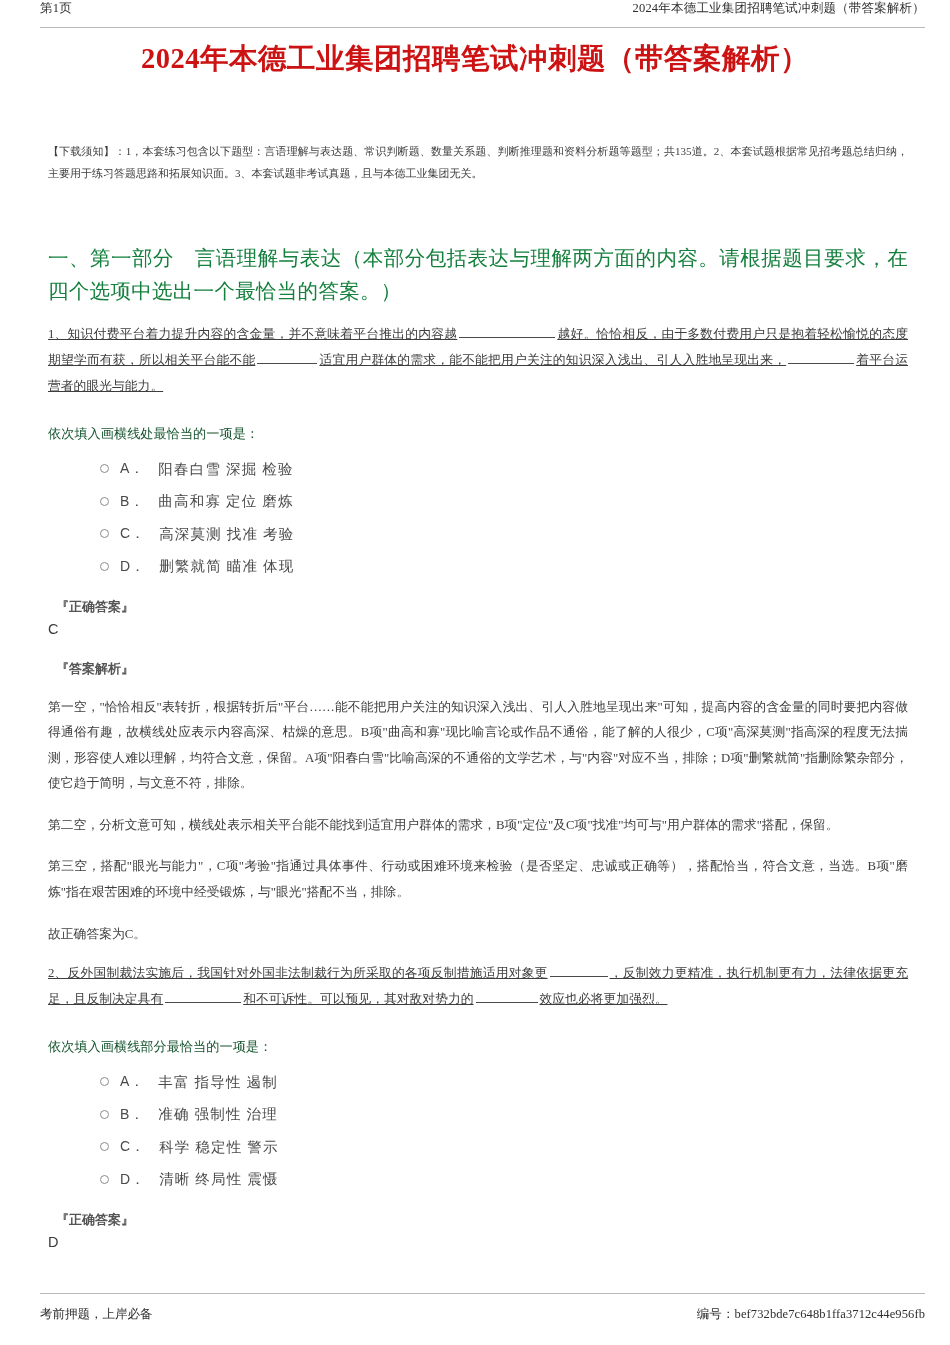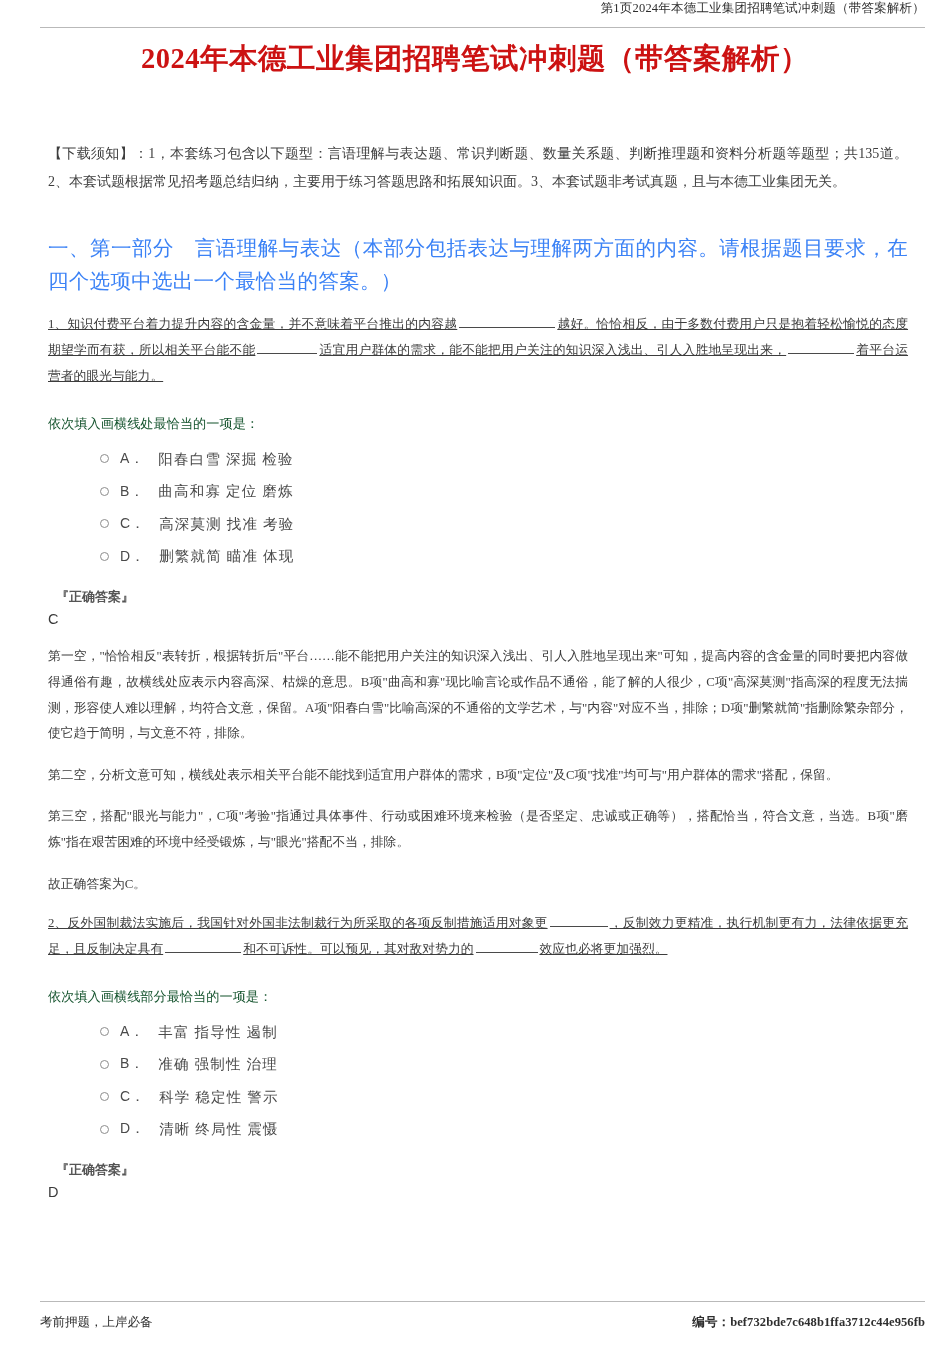--- a/index.html
+++ b/index.html
@@ -26,21 +26,21 @@
 
   
   .run-header {
     position: absolute;
     top: 0;
     left: 40px;
     right: 25px;
     height: 28px;
     display: flex;
     align-items: flex-start;
-    justify-content: flex-end;
+    justify-content: space-between;
     border-bottom: 1px solid #b9b9b9;
     padding-bottom: 3px;
     font-size: 12.5px;
     color: #2e2e2e;
     letter-spacing: 0.2px;
   }
   .run-header .hdr-left  { font-size: 12.5px; }
   .run-header .hdr-right { font-size: 12.5px; }
 
   
@@ -60,32 +60,32 @@
 
   
   .content {
     position: absolute;
     top: 140px;
     left: 48px;
     width: 860px;
   }
 
   .notice {
-    font-size: 14px;
+    font-size: 11px;
     line-height: 2.0;
     color: #3d3d3d;
     text-align: justify;
     margin: 0 0 8px 0;
   }
 
   .section-heading {
-    color: #3b82f6;
+    color: #15803d;
     font-size: 20.5px;
     line-height: 1.62;
-    margin: 36px 0 12px 0;
+    margin: 58px 0 12px 0;
     text-align: justify;
     font-weight: 400;
     letter-spacing: 0.3px;
   }
 
   .q-stem {
     font-size: 12.8px;
     line-height: 2.02;
     color: #3d3d3d;
     text-align: justify;
@@ -161,33 +161,33 @@
     line-height: 2.0;
     color: #3d3d3d;
     text-align: justify;
     margin: 16px 0 0 0;
   }
   .explain.tight { margin-top: 14px; }
 
   
   .run-footer {
     position: absolute;
-    bottom: 14px;
+    bottom: 22px;
     left: 40px;
     right: 25px;
     height: 30px;
     border-top: 1px solid #b9b9b9;
     display: flex;
     align-items: flex-end;
     justify-content: space-between;
     padding-top: 6px;
     font-size: 12.5px;
     color: #2e2e2e;
   }
-  .run-footer .ft-right { letter-spacing: 0.1px; font-weight: bold; }
+  .run-footer .ft-right { letter-spacing: 0.1px; }
 </style>
 </head>
 <body>
 
 <div class="page">
 
   <div class="run-header">
     <span class="hdr-left">第1页</span>
     <span class="hdr-right">2024年本德工业集团招聘笔试冲刺题（带答案解析）</span>
   </div>
@@ -223,20 +223,21 @@
         </li>
         <li class="option">
           <span class="radio"></span>
           <span class="opt-letter">D．</span>
           <span class="opt-text">删繁就简 瞄准 体现</span>
         </li>
       </ul>
 
       <p class="meta-label">『正确答案』</p>
       <p class="answer-letter">C</p>
+      <p class="meta-label">『答案解析』</p>
 
       <p class="explain tight">第一空，"恰恰相反"表转折，根据转折后"平台……能不能把用户关注的知识深入浅出、引人入胜地呈现出来"可知，提高内容的含金量的同时要把内容做得通俗有趣，故横线处应表示内容高深、枯燥的意思。B项"曲高和寡"现比喻言论或作品不通俗，能了解的人很少，C项"高深莫测"指高深的程度无法揣测，形容使人难以理解，均符合文意，保留。A项"阳春白雪"比喻高深的不通俗的文学艺术，与"内容"对应不当，排除；D项"删繁就简"指删除繁杂部分，使它趋于简明，与文意不符，排除。</p>
       <p class="explain">第二空，分析文意可知，横线处表示相关平台能不能找到适宜用户群体的需求，B项"定位"及C项"找准"均可与"用户群体的需求"搭配，保留。</p>
       <p class="explain">第三空，搭配"眼光与能力"，C项"考验"指通过具体事件、行动或困难环境来检验（是否坚定、忠诚或正确等），搭配恰当，符合文意，当选。B项"磨炼"指在艰苦困难的环境中经受锻炼，与"眼光"搭配不当，排除。</p>
       <p class="explain">故正确答案为C。</p>
     </div>
 
     <div>
       <p class="q-stem"><span>2、反外国制裁法实施后，我国针对外国非法制裁行为所采取的各项反制措施适用对象更</span><span class="blank w4"></span><span>，反制效力更精准，执行机制更有力，法律依据更充足，且反制决定具有</span><span class="blank w5"></span><span>和不可诉性。可以预见，其对敌对势力的</span><span class="blank w6"></span><span>效应也必将更加强烈。</span></p>
 

